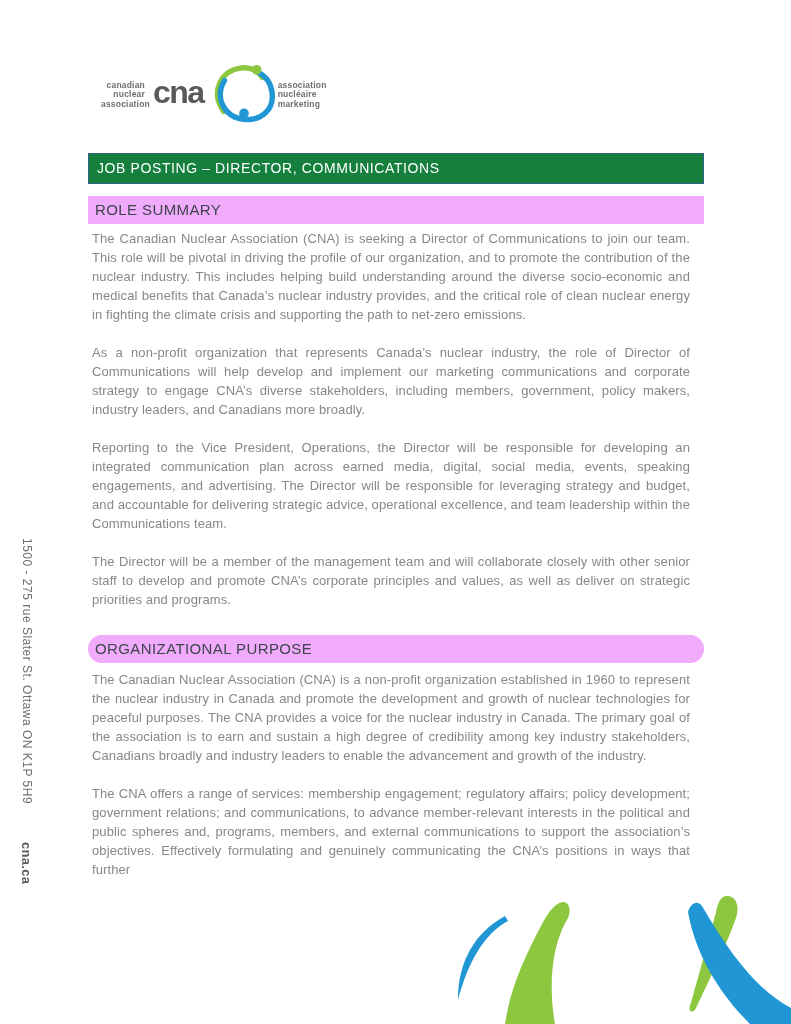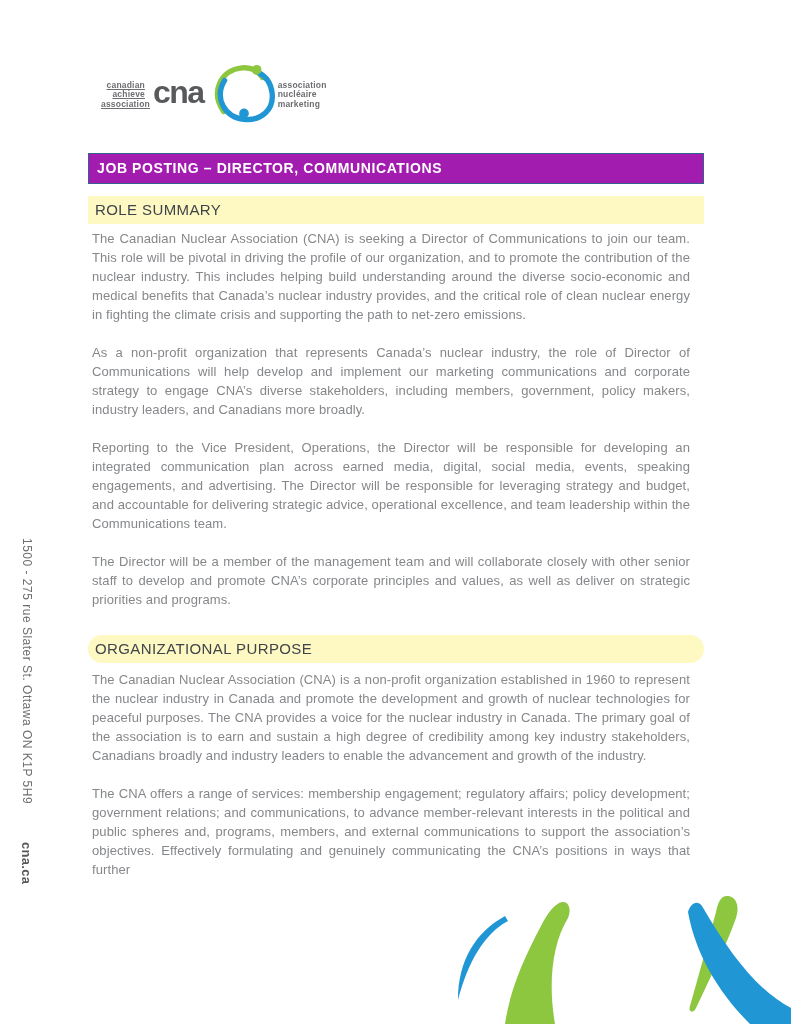--- a/index.html
+++ b/index.html
@@ -3,34 +3,34 @@
 <meta charset="utf-8">
 <style>
   html,body{margin:0;padding:0;background:#ffffff;}
   .page{
     position:relative;width:791px;height:1024px;background:#ffffff;
     overflow:hidden;font-family:"Liberation Sans",sans-serif;
   }
   
   .logo-row{position:absolute;left:101px;top:62px;display:flex;align-items:center;}
   .logo-small{font-size:8.5px;line-height:9.5px;font-weight:bold;color:#6d6e71;letter-spacing:.2px;}
-  .logo-small.left{text-align:right;width:44px;text-decoration:underline;}
+  .logo-small.left{text-align:right;width:44px;}
   .logo-small.right{text-align:left;width:52px;}
   .logo-big{font-size:32px;font-weight:600;color:#58595b;letter-spacing:-1.5px;line-height:1;padding:0 6px 6px 8px;}
   .logo-big.anc{padding-left:4px;}
   .swirl{width:64px;height:66px;margin:0 2px;}
   
   .banner{
     position:absolute;left:88px;top:153px;width:616px;height:31px;box-sizing:border-box;
-    background:#a21caf;border:1px solid #36618e;color:#ffffff;
-    font-size:14px;font-weight:bold;letter-spacing:.6px;line-height:29px;padding-left:8px;
+    background:#15803d;border:1px solid #36618e;color:#ffffff;
+    font-size:14px;font-weight:normal;letter-spacing:.6px;line-height:29px;padding-left:8px;
   }
   
   .band{
-    box-sizing:border-box;width:616px;height:28px;background:#fef9c3;
+    box-sizing:border-box;width:616px;height:28px;background:#f0abfc;
     color:#3f444b;font-size:15px;letter-spacing:.4px;line-height:28px;padding-left:7px;
   }
   .band.abs{position:absolute;left:88px;top:196px;}
   
   .copy{position:absolute;left:92px;top:229px;width:610px;}
   .copy p{
     margin:0 12px 19px 0;font-size:13px;line-height:19px;text-align:justify;
     color:#85878a;letter-spacing:.1px;
   }
   .copy .band{margin:26px 0 7px -4px;border-radius:14px;}
@@ -47,21 +47,21 @@
   .footer-art{position:absolute;left:450px;top:894px;width:341px;height:130px;}
 </style>
 </head>
 <body>
 
 <div class="page">
 
   <div class="logo-row">
     <div class="logo-small left">
       <div>canadian</div>
-      <div>achieve</div>
+      <div>nuclear</div>
       <div>association</div>
     </div>
     <div class="logo-big">cna</div>
     <svg class="swirl" viewBox="0 0 66 66">
       <path d="M 12 50 C -2 30, 9 7, 31 5 C 41 4, 49 9, 52 15" fill="none" stroke="#8dc63f" stroke-width="5.5" stroke-linecap="round"></path>
       <path d="M 13 18 C 2 36, 13 56, 33 58 C 51 60, 64 48, 62 31 C 61 22, 56 14, 48 10" fill="none" stroke="#2097d4" stroke-width="5.5" stroke-linecap="round"></path>
       <circle cx="46" cy="7" r="5" fill="#8dc63f"></circle>
       <circle cx="33" cy="52" r="5" fill="#2097d4"></circle>
     </svg>
     <div class="logo-small right">

